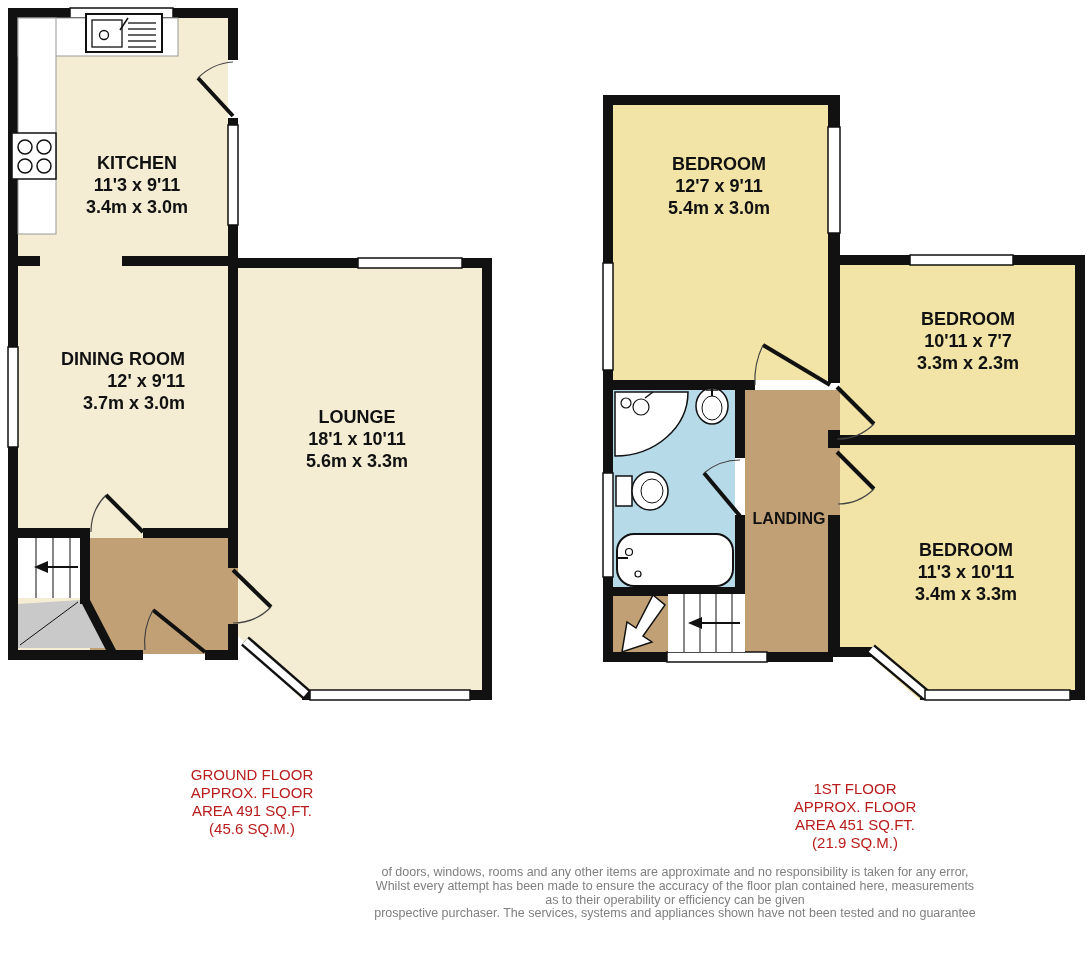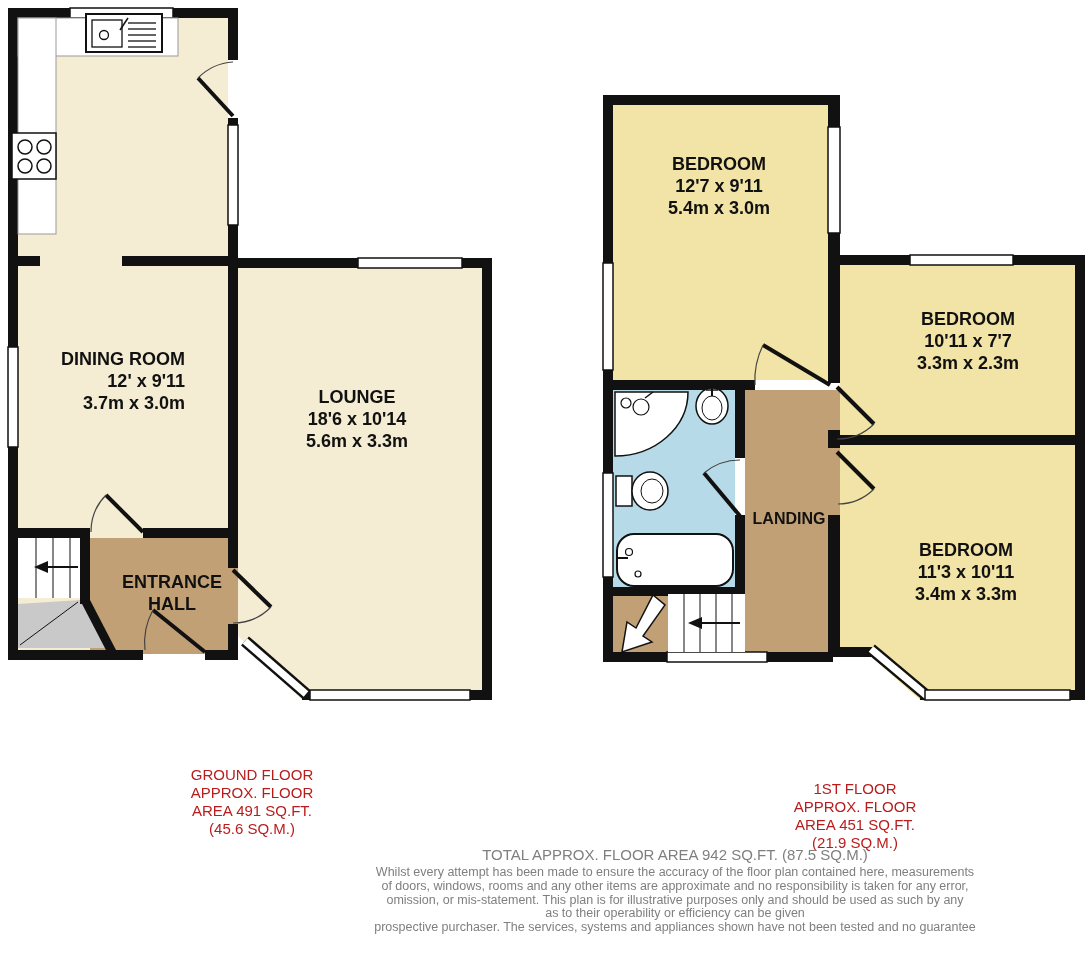--- a/index.html
+++ b/index.html
@@ -229,34 +229,38 @@
       <line x1="732" y1="594" x2="732" y2="652" stroke="#111" stroke-width="1"></line>
       <g>
         <line x1="740" y1="623" x2="702" y2="623" stroke="#111" stroke-width="2"></line>
         <polygon points="702,617 702,629 688,623" fill="#111"></polygon>
       </g>
       <path d="M653,595 L665,605 L643,636 L652,642 L622,652 L627,622 L636,628 Z" fill="#ffffff" stroke="#111" stroke-width="1.5"></path>
     </g>
   </g>
 </svg>
 
+  <div class="room-label" style="left:137px;top:185px;">
+    <div class="nm">KITCHEN</div>
+    <div>11'3 x 9'11</div>
+    <div>3.4m x 3.0m</div>
+  </div>
 
   <div class="room-label" style="left:123px;top:381px;text-align:right;">
     <div class="nm">DINING ROOM</div>
     <div>12' x 9'11</div>
     <div>3.7m x 3.0m</div>
   </div>
 
-  <div class="room-label" style="left:357px;top:419px;">
+  <div class="room-label" style="left:357px;top:439px;">
     <div class="nm">LOUNGE</div>
-    <div>18'6 x 10'14</div>
+    <div>18'1 x 10'11</div>
     <div>5.6m x 3.3m</div>
   </div>
 
-  <div class="room-label hall-label" style="left:172px;top:593px;">ENTRANCE HALL</div>
 
   <div class="room-label" style="left:719px;top:186px;">
     <div class="nm">BEDROOM</div>
     <div>12'7 x 9'11</div>
     <div>5.4m x 3.0m</div>
   </div>
 
   <div class="room-label" style="left:968px;top:341px;">
     <div class="nm">BEDROOM</div>
     <div>10'11 x 7'7</div>
@@ -278,23 +282,21 @@
     <div>(45.6 SQ.M.)</div>
   </div>
 
   <div class="caption" style="left:855px;top:780px;">
     <div>1ST FLOOR</div>
     <div>APPROX. FLOOR</div>
     <div>AREA 451 SQ.FT.</div>
     <div>(21.9 SQ.M.)</div>
   </div>
 
-  <div class="total-line" style="left:675px;top:846px;">TOTAL APPROX. FLOOR AREA 942 SQ.FT. (87.5 SQ.M.)</div>
 
   <div class="disclaimer" style="left:675px;top:866px;">
+    <div>of doors, windows, rooms and any other items are approximate and no responsibility is taken for any error,</div>
     <div>Whilst every attempt has been made to ensure the accuracy of the floor plan contained here, measurements</div>
-    <div>of doors, windows, rooms and any other items are approximate and no responsibility is taken for any error,</div>
-    <div>omission, or mis-statement. This plan is for illustrative purposes only and should be used as such by any</div>
     <div>as to their operability or efficiency can be given</div>
     <div>prospective purchaser. The services, systems and appliances shown have not been tested and no guarantee</div>
   </div>
 
 </div>
 
 </body></html>

